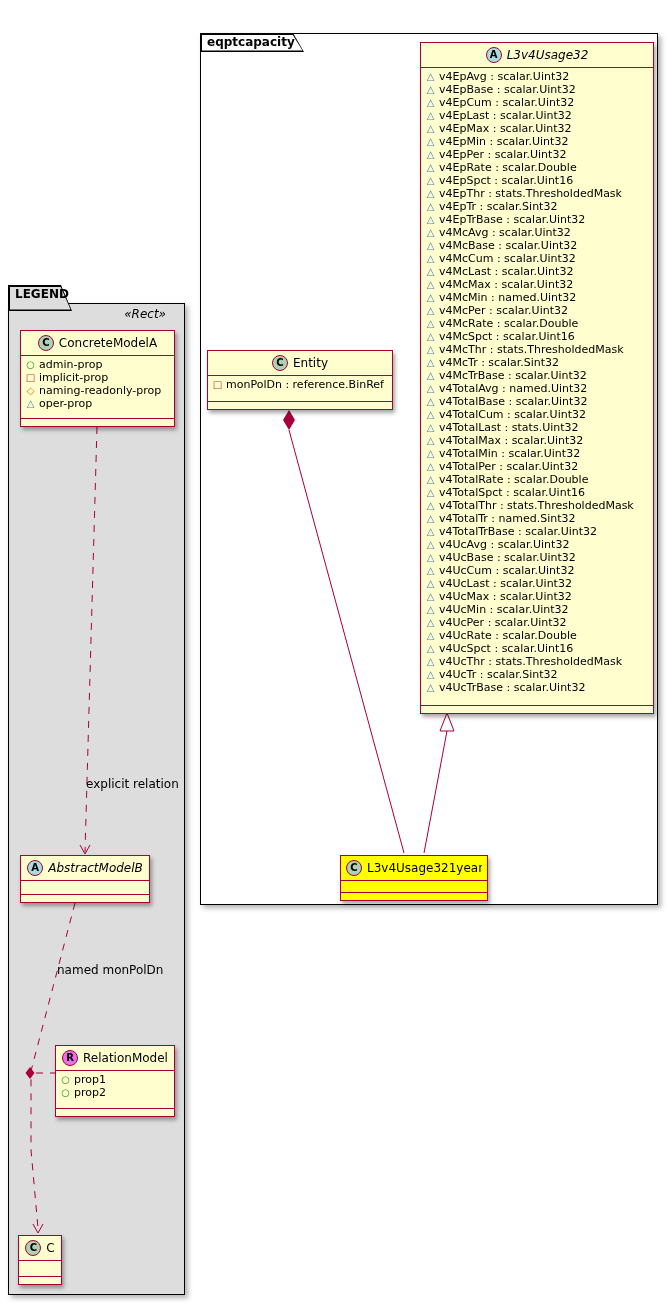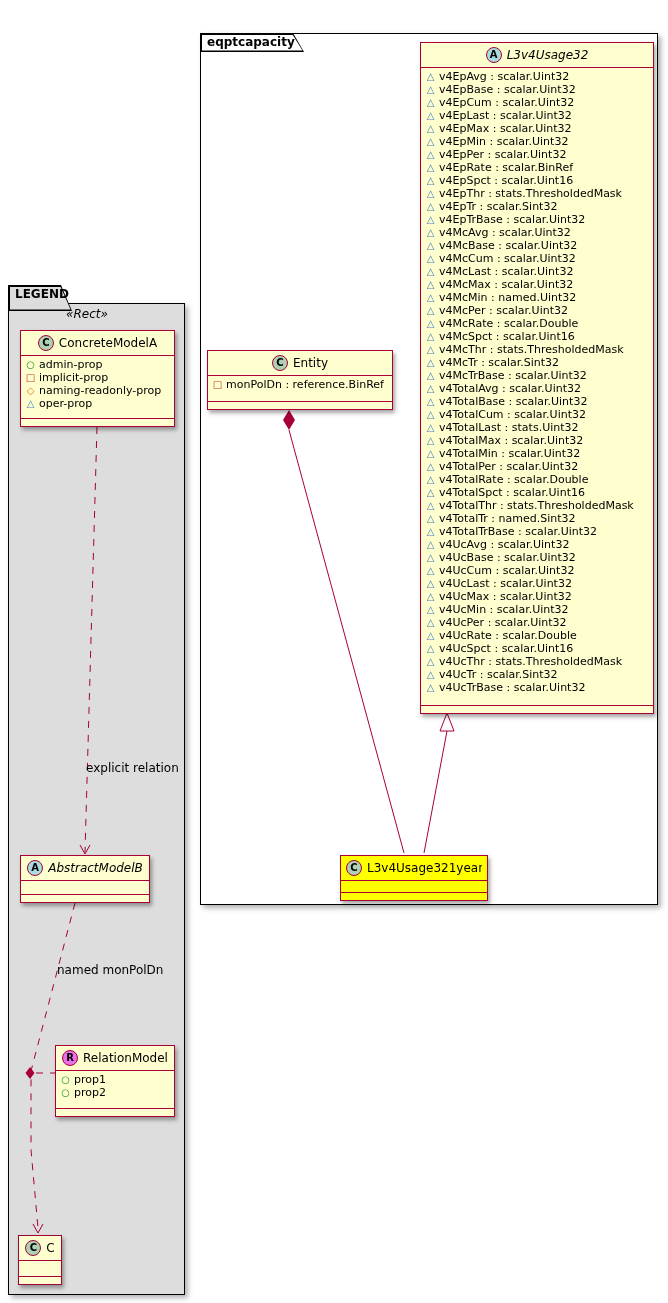--- a/index.html
+++ b/index.html
@@ -60,21 +60,21 @@
 <body>
 
 <div id="canvas">
 
   <div class="pkg-body gray" style="left:8px; top:303px; width:177px; height:992px;"></div>
   <div class="pkg-tab" style="left:8px; top:285px; width:64px; height:26px;">
     <div class="tab-outer"></div>
     <div class="tab-inner gray"></div>
     <span class="tab-label">LEGEND</span>
   </div>
-  <div class="stereo-label" style="left:8px; top:307px; width:158px;">«Rect»</div>
+  <div class="stereo-label" style="left:8px; top:307px; width:158px;text-align:right;">«Rect»</div>
 
   <div class="pkg-body white" style="left:200px; top:33px; width:458px; height:872px;"></div>
   <div class="pkg-tab" style="left:200px; top:15px; width:104px; height:19px;margin-top:18px;">
     <div class="tab-outer"></div>
     <div class="tab-inner"></div>
     <span class="tab-label">eqptcapacity</span>
   </div>
 
   <svg id="edges" width="668" height="1303" viewBox="0 0 668 1303">
     <g stroke="#A80036" fill="none" stroke-width="1">
@@ -89,21 +89,21 @@
 
       <path d="M289 430 L404 853"></path>
 
       <path d="M447 731 L424 853"></path>
     </g>
     <polygon points="30,1067 34.5,1073 30,1079 25.5,1073" fill="#A80036"></polygon>
     <polygon points="289,410 295,420 289,430 283,420" fill="#A80036"></polygon>
     <polygon points="447,713 440,731 454,731" fill="#FFFFFF" stroke="#A80036" stroke-width="1"></polygon>
   </svg>
 
-  <div class="edge-label" style="left:86px; top:761px;text-align:right;">explicit relation</div>
+  <div class="edge-label" style="left:86px; top:777px;text-align:right;">explicit relation</div>
   <div class="edge-label" style="left:57px; top:963px;">named monPolDn</div>
 
   <div class="uml-class" style="left:420px; top:42px; width:234px; height:672px;">
     <div class="cls-header">
       <span class="spot spot-A">A</span>
       <span class="cls-name it">L3v4Usage32</span>
     </div>
     <div class="cls-attrs">
         <div class="attr-row">
           <span class="fld-icon triangle">△</span>
@@ -128,21 +128,21 @@
         <div class="attr-row">
           <span class="fld-icon triangle">△</span>
           <span class="attr-text">v4EpMin : scalar.Uint32</span>
         </div>
         <div class="attr-row">
           <span class="fld-icon triangle">△</span>
           <span class="attr-text">v4EpPer : scalar.Uint32</span>
         </div>
         <div class="attr-row">
           <span class="fld-icon triangle">△</span>
-          <span class="attr-text">v4EpRate : scalar.BinRef</span>
+          <span class="attr-text">v4EpRate : scalar.Double</span>
         </div>
         <div class="attr-row">
           <span class="fld-icon triangle">△</span>
           <span class="attr-text">v4EpSpct : scalar.Uint16</span>
         </div>
         <div class="attr-row">
           <span class="fld-icon triangle">△</span>
           <span class="attr-text">v4EpThr : stats.ThresholdedMask</span>
         </div>
         <div class="attr-row">
@@ -196,21 +196,21 @@
         <div class="attr-row">
           <span class="fld-icon triangle">△</span>
           <span class="attr-text">v4McTr : scalar.Sint32</span>
         </div>
         <div class="attr-row">
           <span class="fld-icon triangle">△</span>
           <span class="attr-text">v4McTrBase : scalar.Uint32</span>
         </div>
         <div class="attr-row">
           <span class="fld-icon triangle">△</span>
-          <span class="attr-text">v4TotalAvg : scalar.Uint32</span>
+          <span class="attr-text">v4TotalAvg : named.Uint32</span>
         </div>
         <div class="attr-row">
           <span class="fld-icon triangle">△</span>
           <span class="attr-text">v4TotalBase : scalar.Uint32</span>
         </div>
         <div class="attr-row">
           <span class="fld-icon triangle">△</span>
           <span class="attr-text">v4TotalCum : scalar.Uint32</span>
         </div>
         <div class="attr-row">

